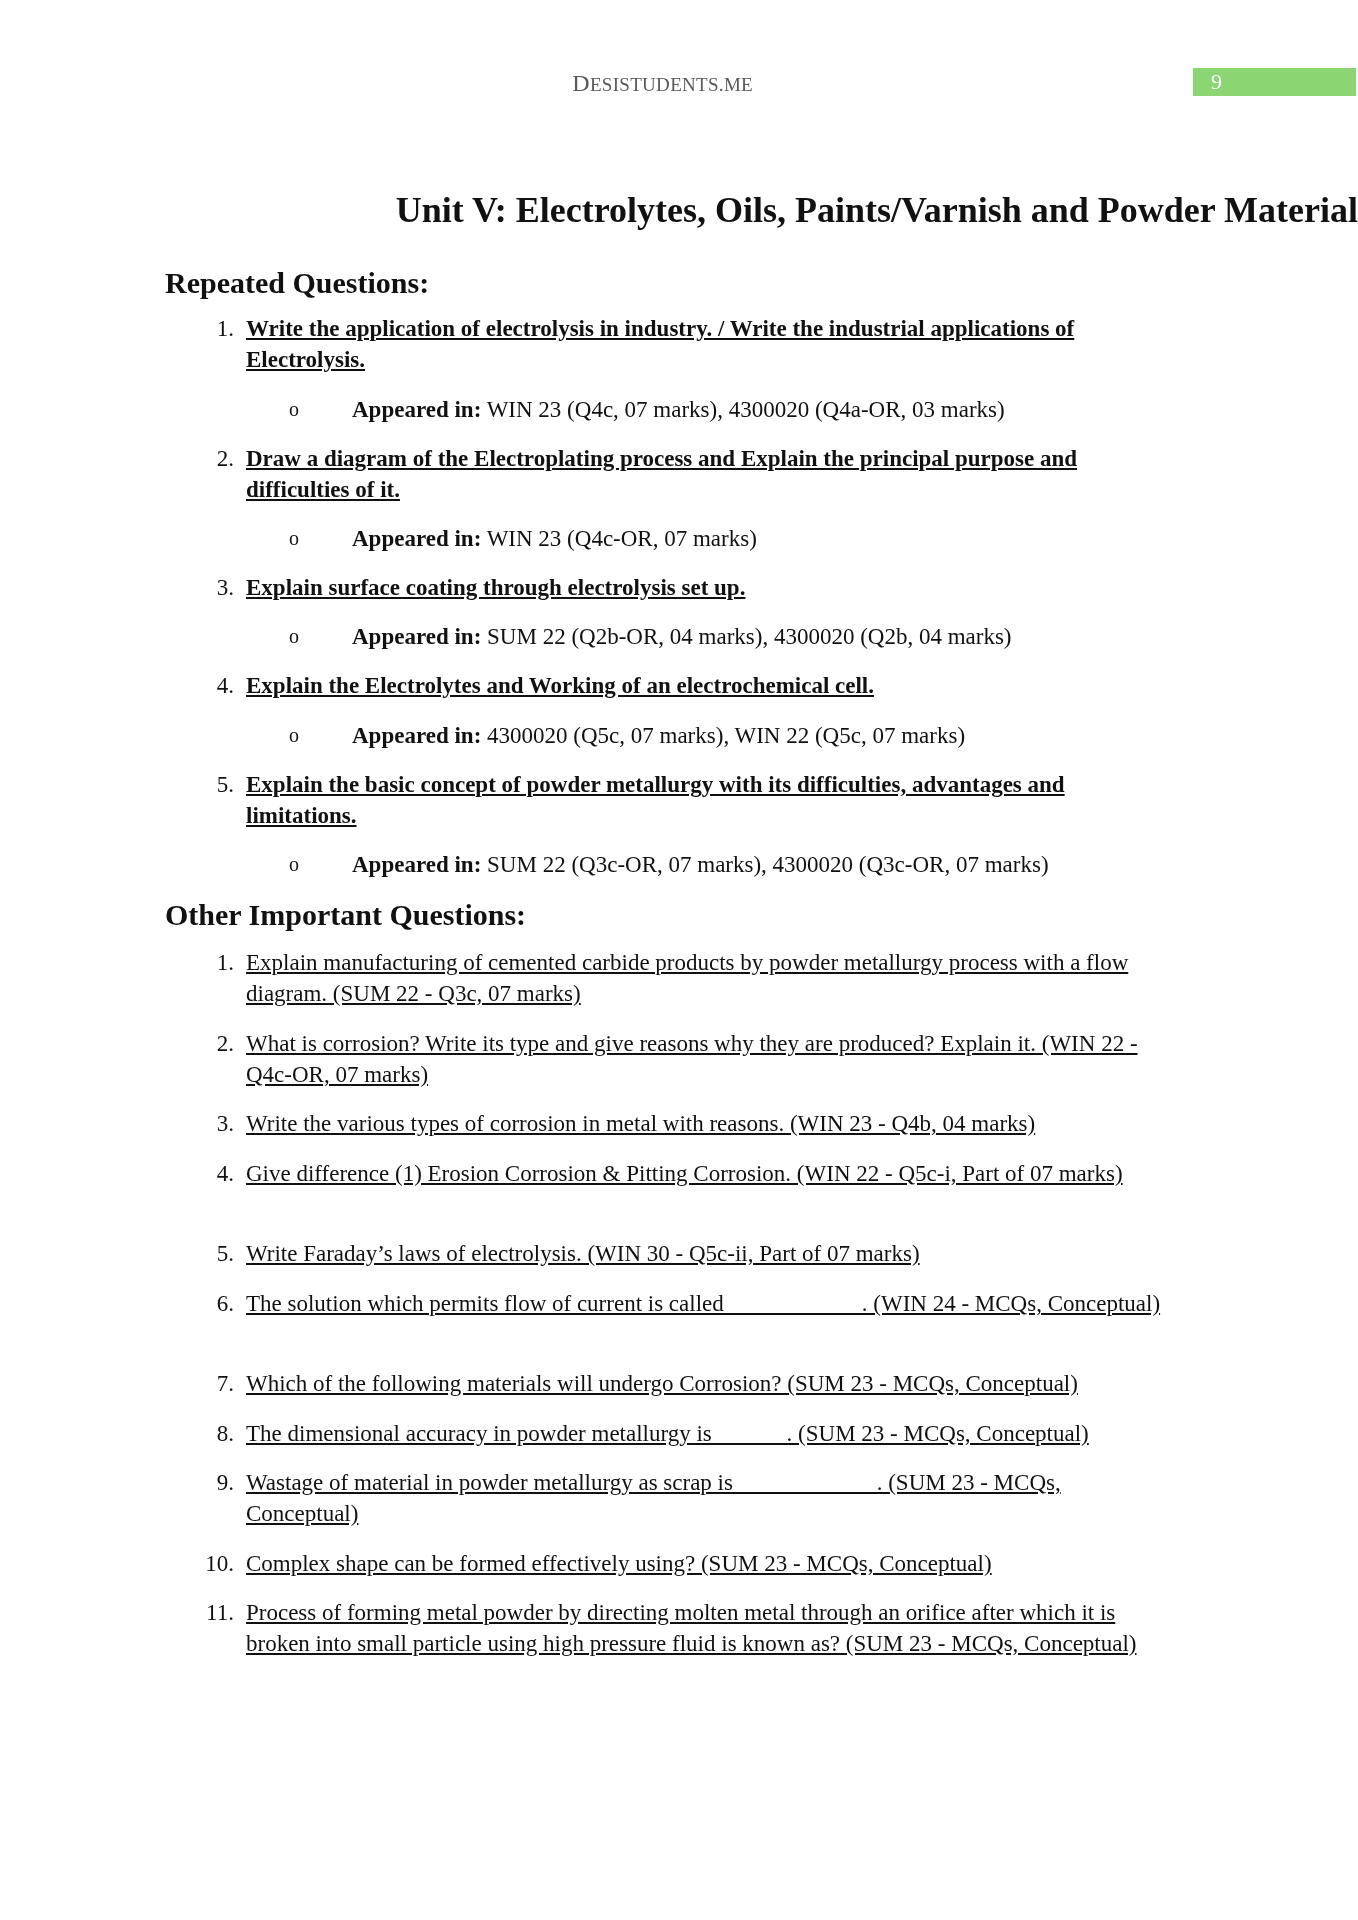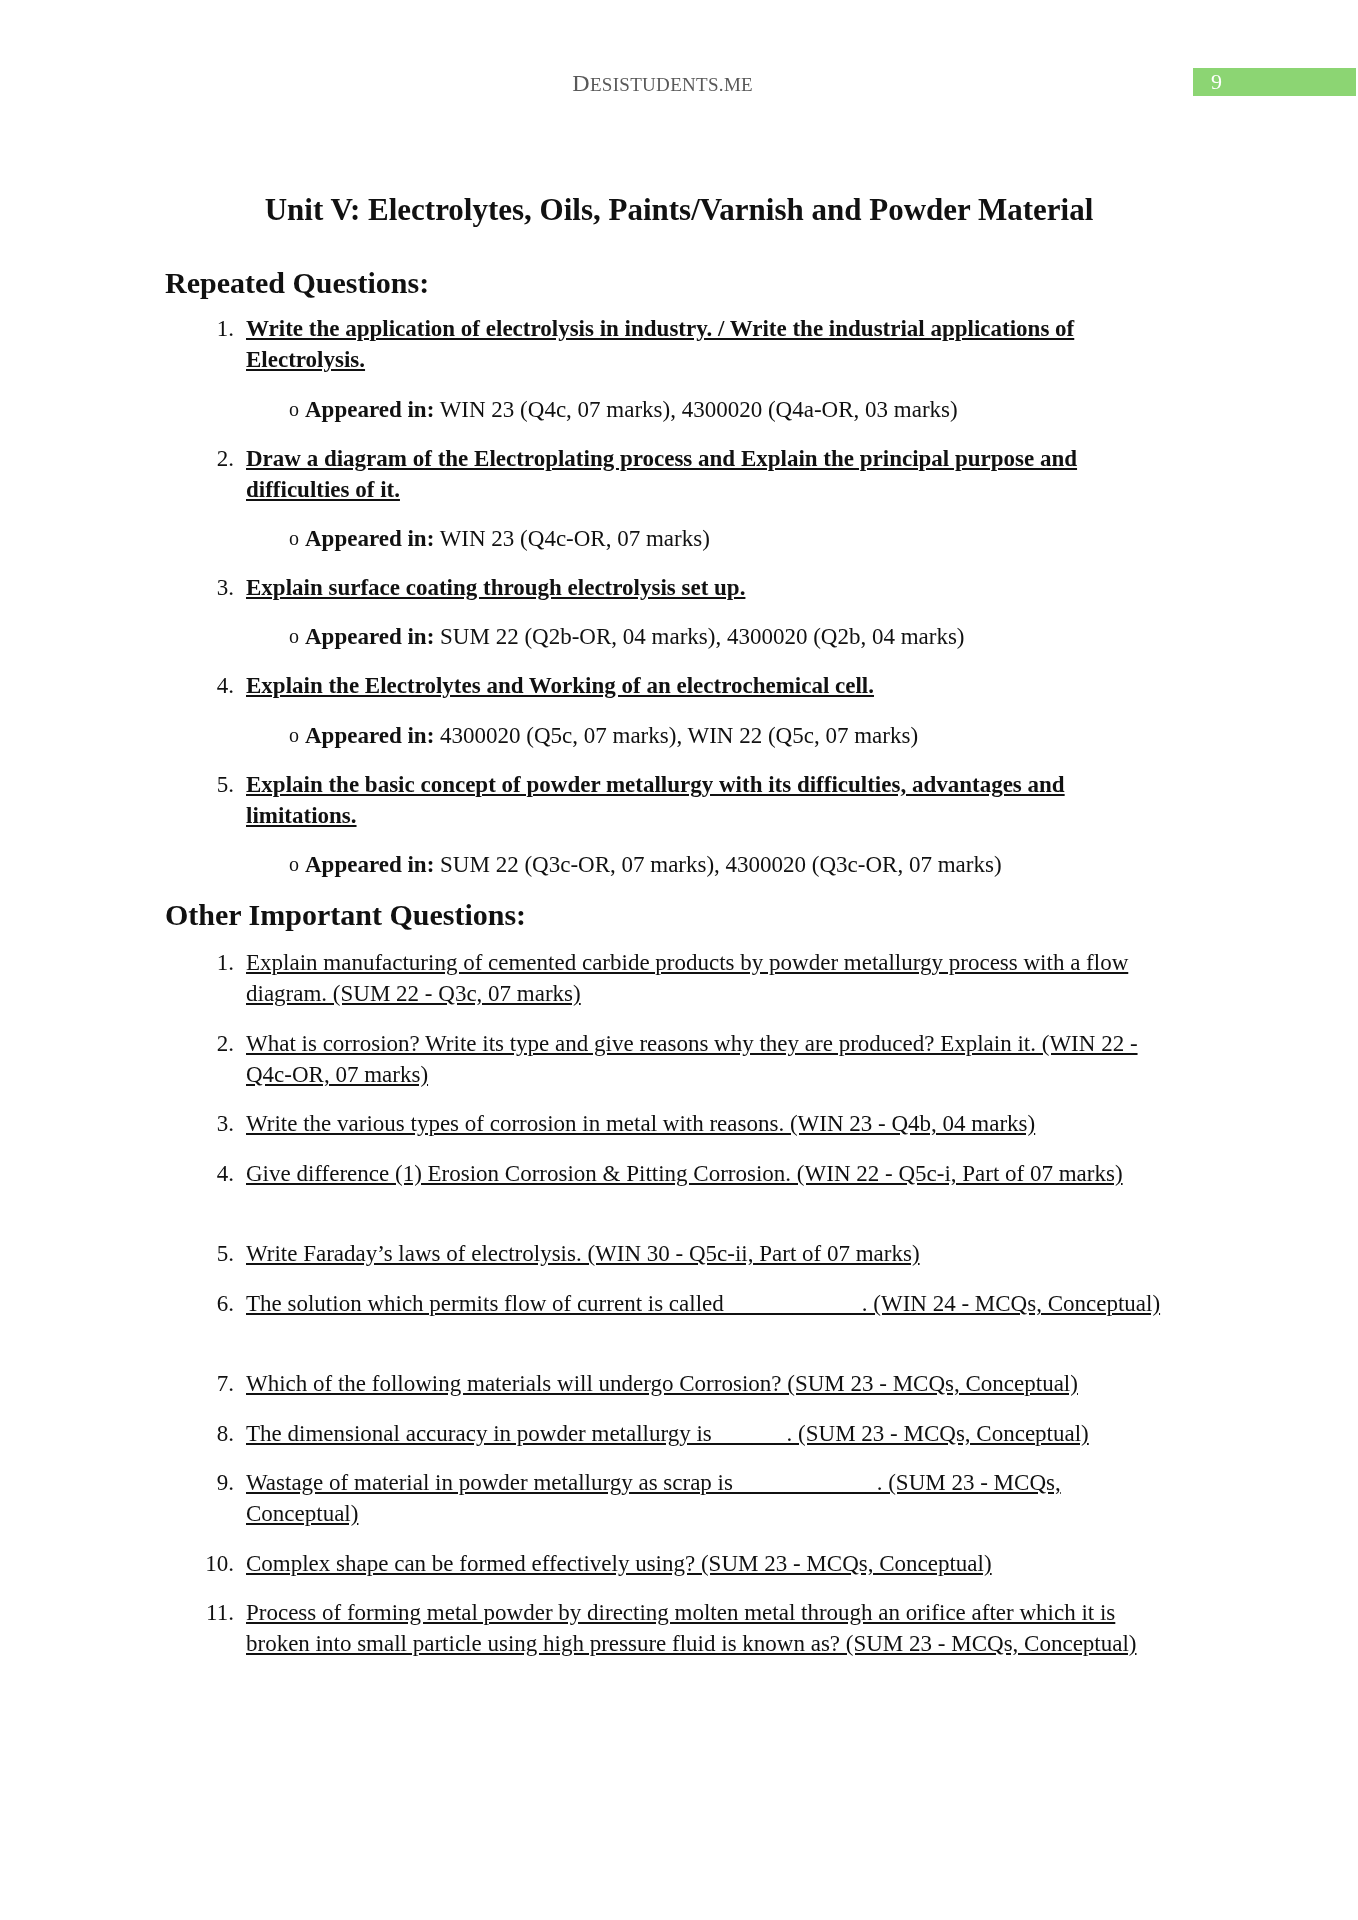--- a/index.html
+++ b/index.html
@@ -41,22 +41,22 @@
     left: 18px;
     top: 1px;
     font-size: 22px;
     color: #ffffff;
   }
   .title {
     position: absolute;
     top: 190px;
     left: 0;
     width: 1358px;
-    text-align: center;
-    font-size: 31px;
+    text-align: right;
+    font-size: 36px;
     font-weight: bold;
     margin: 0;
     line-height: 40px;
   }
   .section-heading {
     position: absolute;
     left: 165px;
     font-size: 30px;
     font-weight: bold;
     margin: 0;
@@ -86,21 +86,21 @@
     left: 289px;
     font-size: 23px;
     line-height: 31px;
   }
   .appeared .bullet {
     position: absolute;
     left: 0;
     top: 0;
     font-size: 20px;
   }
-  .appeared .atext { margin-left: 16px; display: inline-block; white-space: nowrap; text-align: center; }
+  .appeared .atext { margin-left: 63px; display: inline-block; white-space: nowrap; text-align: center; }
   .appeared .lbl { font-weight: bold; }
 </style>
 </head>
 <body>
 
 <div class="header">
   <div class="site-name"><span class="big">D</span><span>ESISTUDENTS.ME</span></div>
   <div class="page-tab">
     <span class="page-number">9</span>
   </div>

